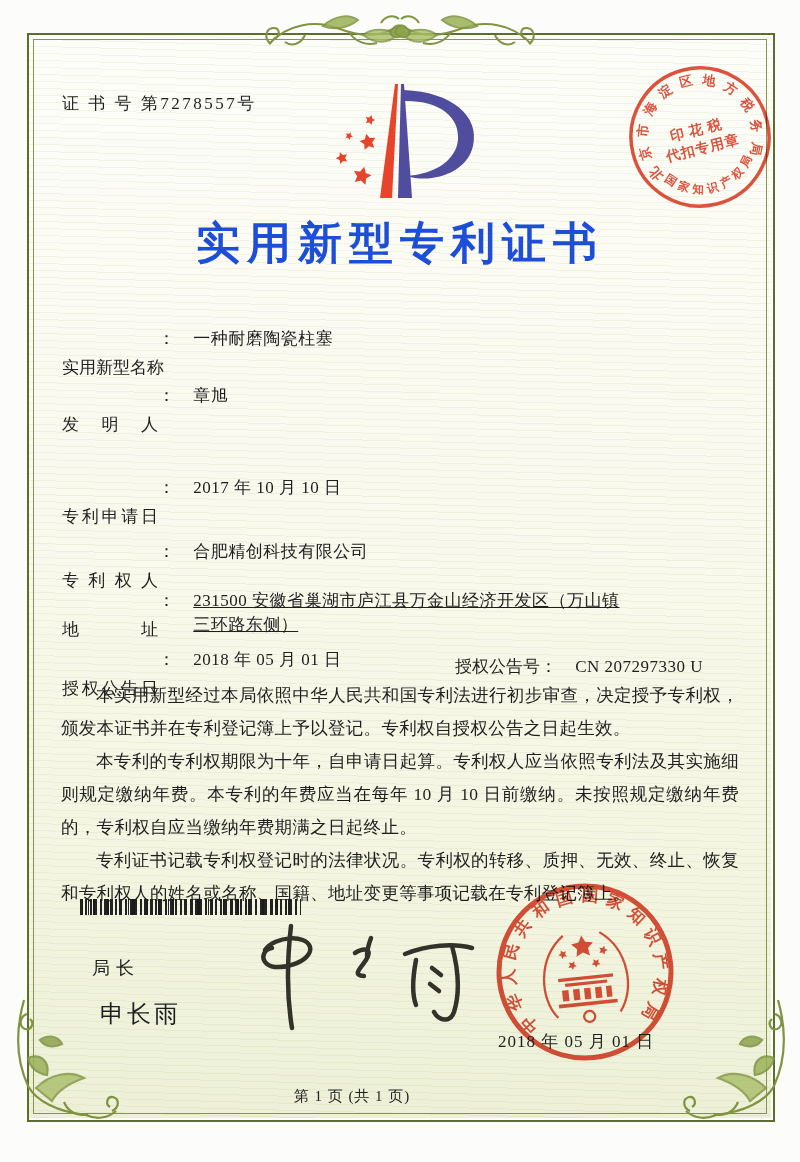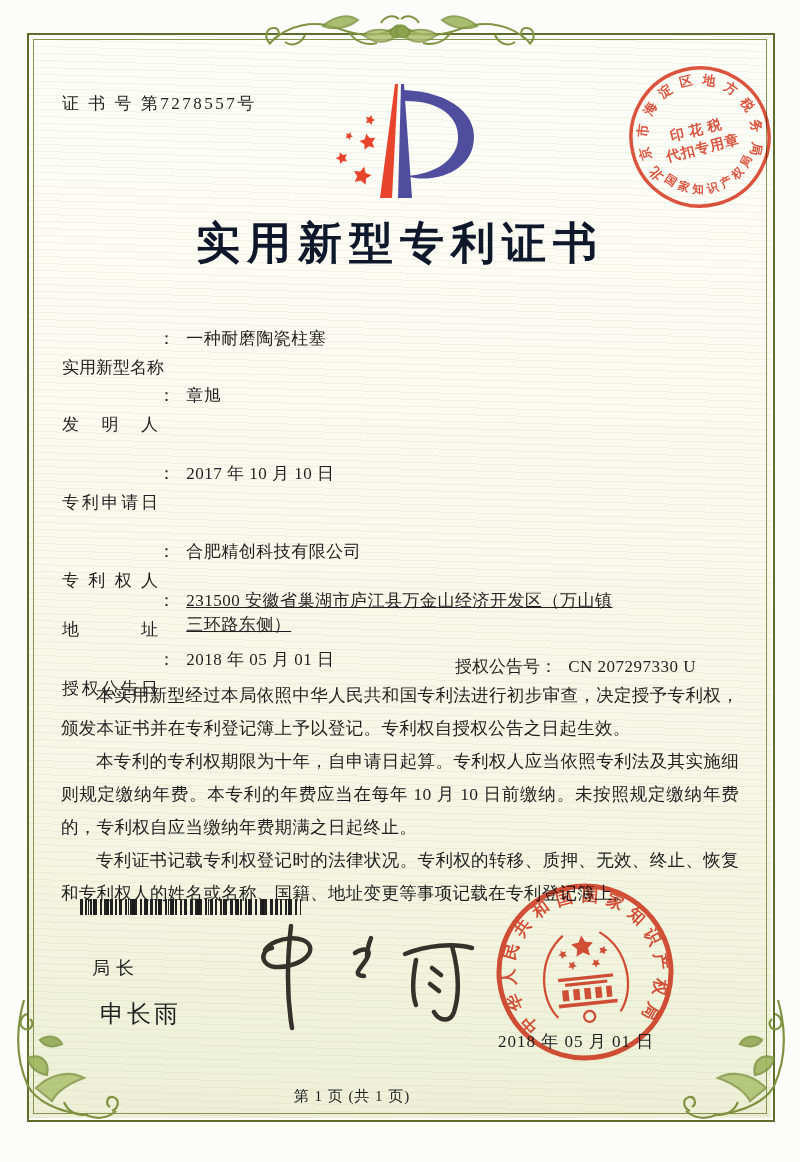--- a/index.html
+++ b/index.html
@@ -9,25 +9,25 @@
   .paper{position:absolute;left:29px;top:35px;width:742px;height:1083px;
      background:
        repeating-linear-gradient(1.5deg, rgba(166,182,104,0.13) 0 1px, rgba(0,0,0,0) 1px 7px),
        linear-gradient(180deg,#fdfdf9 0%,#faf9ee 45%,#f3f5e1 78%,#edf0d7 100%);}
   .border-outer{position:absolute;left:27px;top:33px;width:744px;height:1085px;
      border:2.5px solid #5d6d2b;}
   .border-inner{position:absolute;left:33px;top:39px;width:732px;height:1073px;
      border:1px solid #87934f;}
   .cert-no{position:absolute;left:62px;top:92px;font-size:17px;letter-spacing:2.5px;text-align:right;}
   .title{position:absolute;left:0;top:214px;width:800px;text-align:center;
-     font-size:44px;font-weight:700;letter-spacing:7px;color:#0f172a;}
+     font-size:44px;font-weight:700;letter-spacing:7px;color:#1d4ed8;}
   .field{position:absolute;left:62px;font-size:17px;line-height:24px;white-space:nowrap;}
   .flabel{display:inline-block;width:96px;text-align:justify;text-align-last:justify;vertical-align:top;margin-top:29px;}
   .fcolon{display:inline-block;vertical-align:top;}
-  .fvalue{display:inline-block;margin-left:7px;vertical-align:top;letter-spacing:0.5px;}
+  .fvalue{display:inline-block;margin-left:14px;vertical-align:top;letter-spacing:0.5px;}
   .val-pre{white-space:pre-line;max-width:560px;text-decoration:underline;}
   .grant-right{position:absolute;left:393px;top:7px;}
   .paras{position:absolute;left:61px;top:679px;width:678px;font-size:17.5px;}
   .paras p{margin:0;text-indent:2em;line-height:33px;text-align:justify;letter-spacing:0.3px;}
   .barcode{position:absolute;left:80px;top:899px;width:221px;height:16px;
      background:
       repeating-linear-gradient(90deg,#222 0 2px,transparent 2px 5px),
       repeating-linear-gradient(90deg,#222 0 1px,transparent 1px 8px),
       repeating-linear-gradient(90deg,#1a1a1a 0 3px,transparent 3px 13px);}
   .signer-title{position:absolute;left:84px;top:956px;font-size:18px;letter-spacing:6px;margin-left:8px;}
@@ -138,21 +138,21 @@
   <div class="title">实用新型专利证书</div>
 
   <div class="field" style="top:327px">
     <span class="flabel">实用新型名称</span><span class="fcolon">：</span>
     <span class="fvalue">一种耐磨陶瓷柱塞</span>
   </div>
   <div class="field" style="top:384px">
     <span class="flabel">发明人</span><span class="fcolon">：</span>
     <span class="fvalue">章旭</span>
   </div>
-  <div class="field" style="top:462px">
+  <div class="field" style="top:476px">
     <span class="flabel">专利申请日</span><span class="fcolon">：</span>
     <span class="fvalue">2017 年 10 月 10 日</span>
   </div>
   <div class="field" style="top:540px">
     <span class="flabel">专利权人</span><span class="fcolon">：</span>
     <span class="fvalue">合肥精创科技有限公司</span>
   </div>
   <div class="field" style="top:589px">
     <span class="flabel">地址</span><span class="fcolon">：</span>
     <span class="fvalue val-pre">231500 安徽省巢湖市庐江县万金山经济开发区（万山镇

